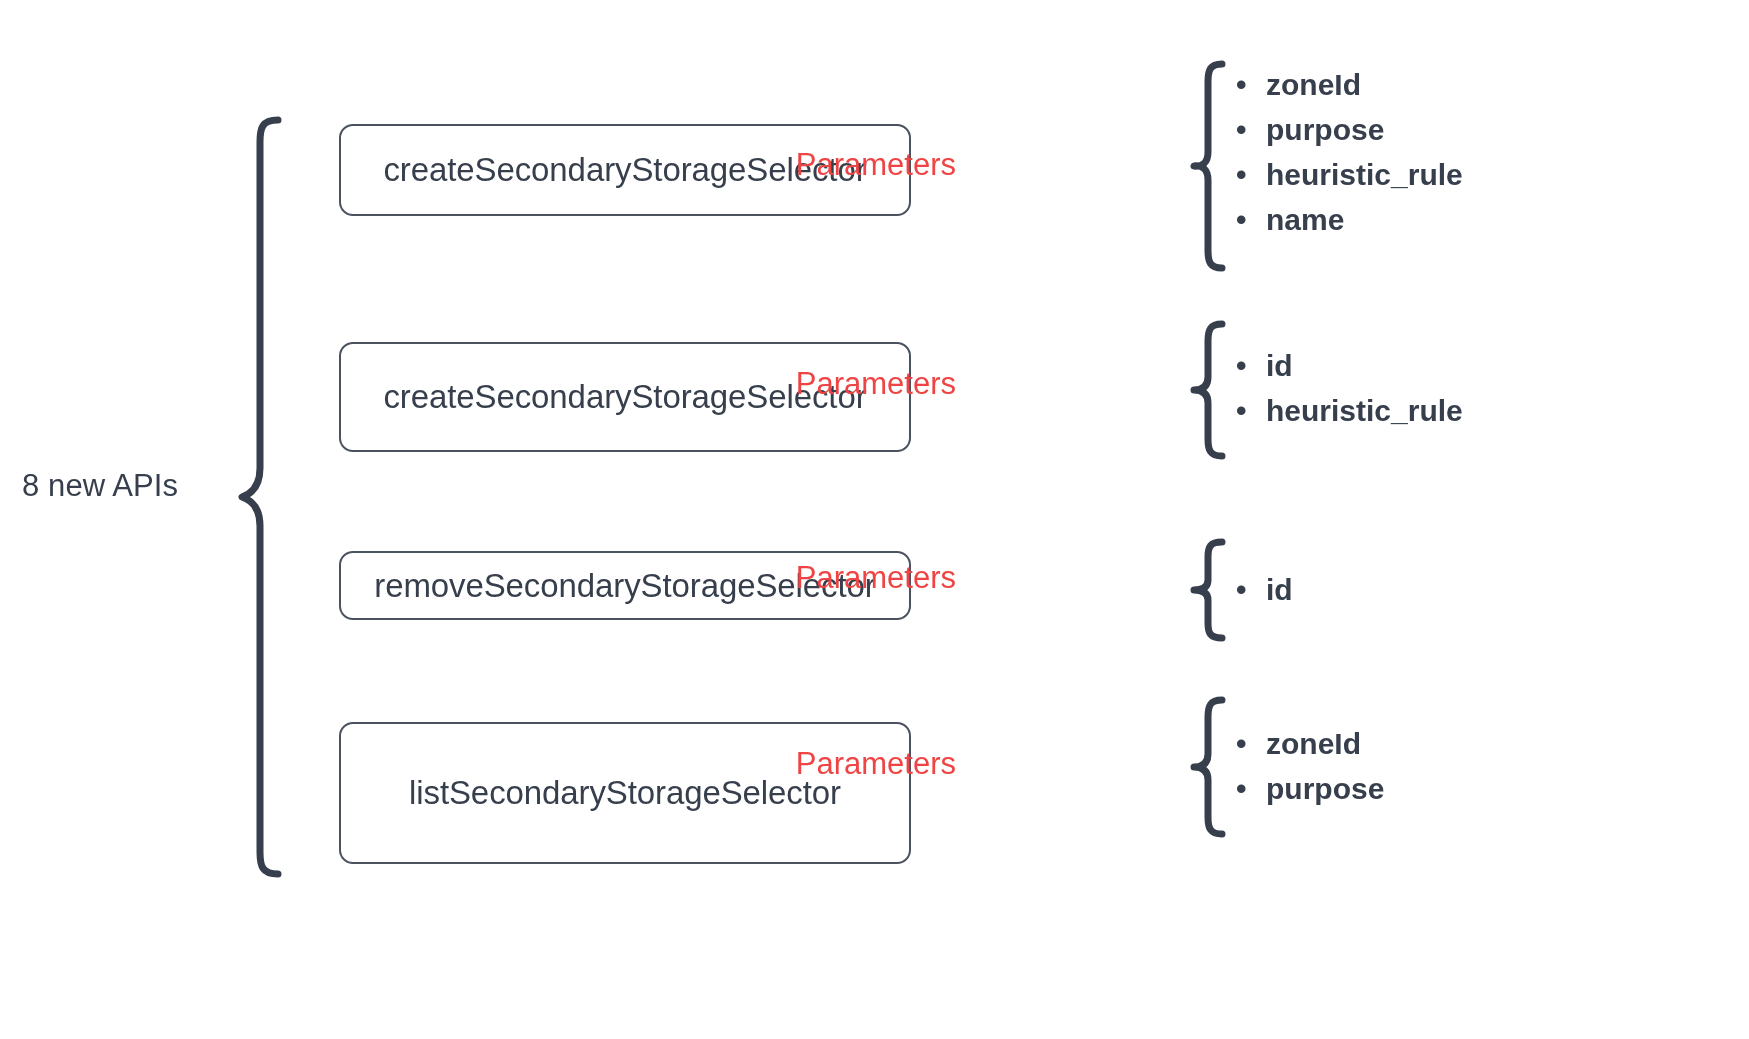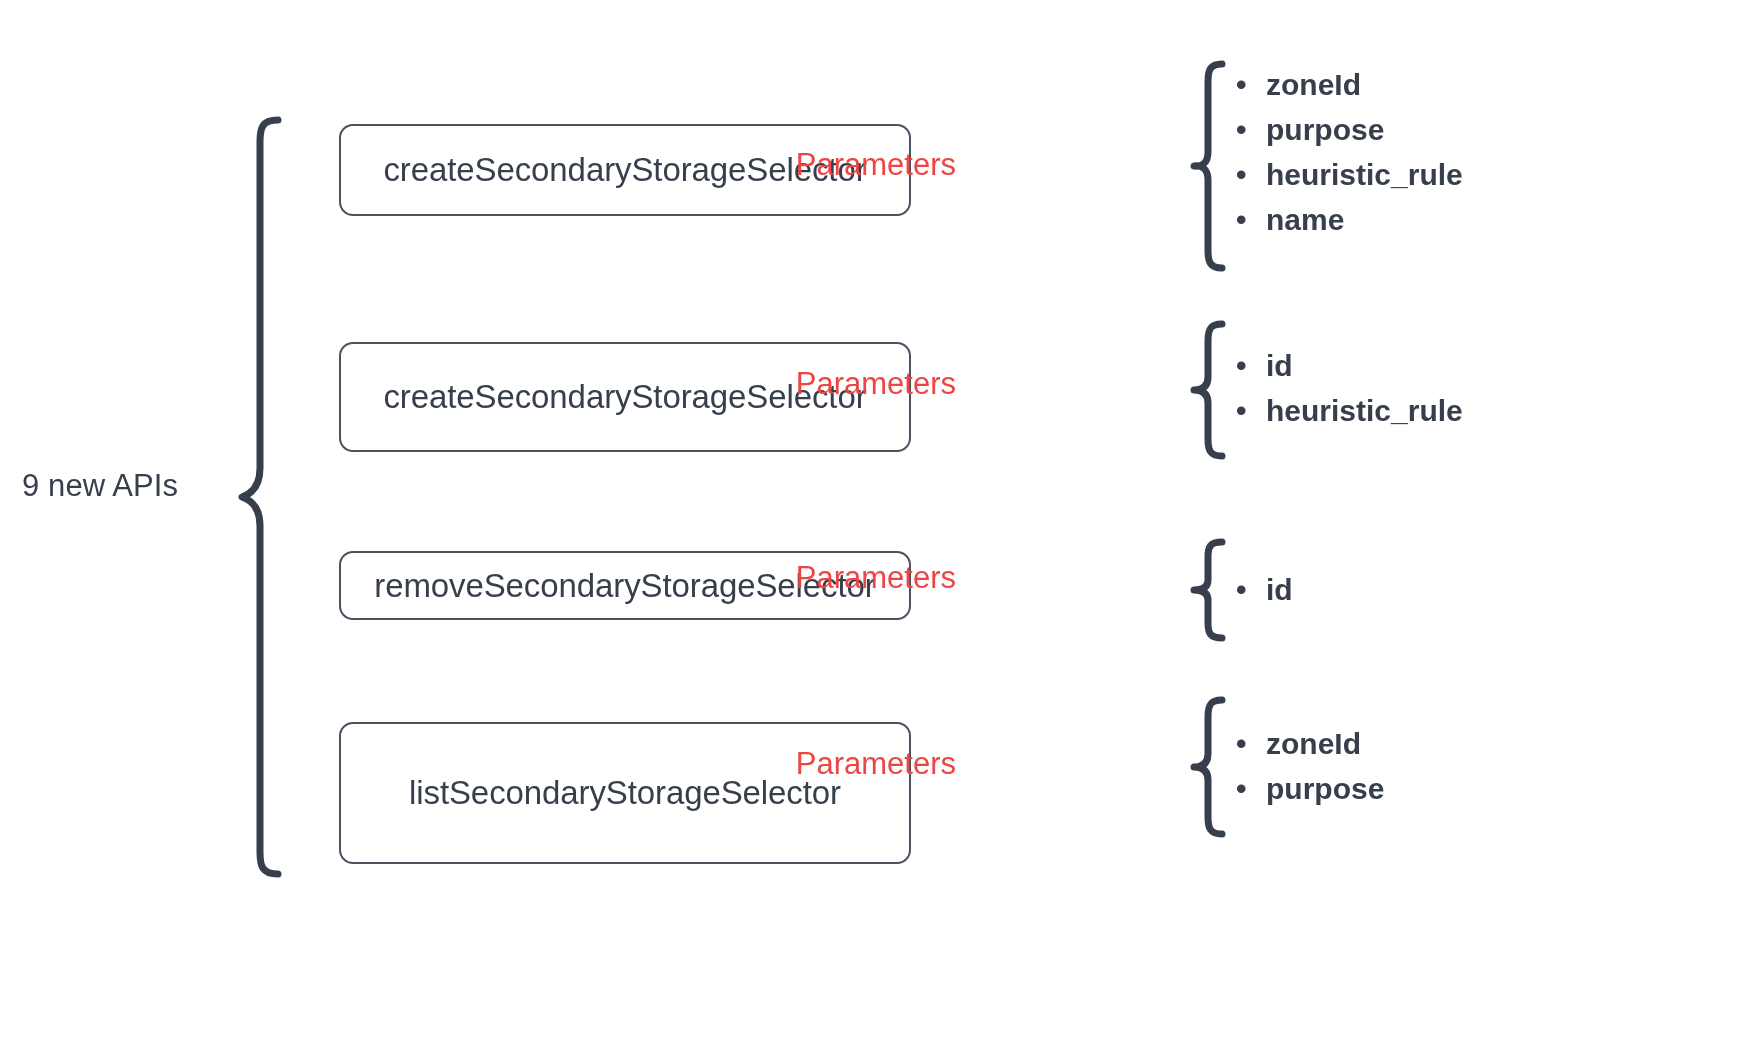--- a/index.html
+++ b/index.html
@@ -127,21 +127,21 @@
   .param-list.l1 { top: 58px; }
   .param-list.l2 { top: 339px; }
   .param-list.l3 { top: 563px; }
   .param-list.l4 { top: 717px; }
 </style>
 </head>
 <body>
 
 <div id="diagram">
 
-  <div class="group-label">9 new APIs</div>
+  <div class="group-label">8 new APIs</div>
 
   <div class="main-brace">
     <svg width="44" height="762" viewBox="0 0 44 762" fill="none" xmlns="http://www.w3.org/2000/svg" aria-hidden="true">
       <path d="M40 4 C 24 4 22 12 22 26 L 22 352 C 22 368 16 377 4 381 C 16 385 22 394 22 410 L 22 736 C 22 750 24 758 40 758" stroke="#373f4d" stroke-width="7" stroke-linecap="round" stroke-linejoin="round" fill="none"></path>
     </svg>
   </div>
 
   <div class="api-box b1">
     <span class="api-label">createSecondaryStorageSelector</span>
   </div>

